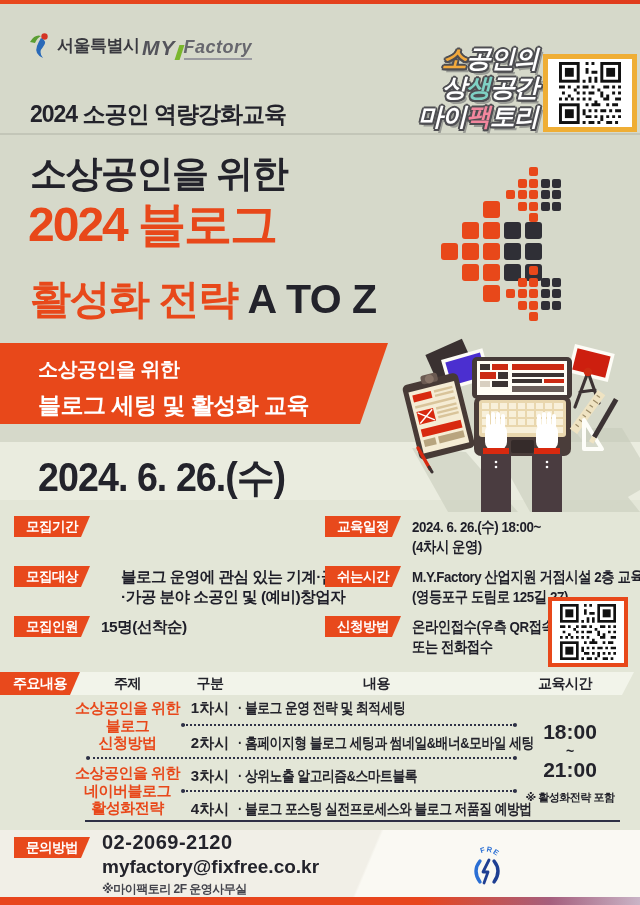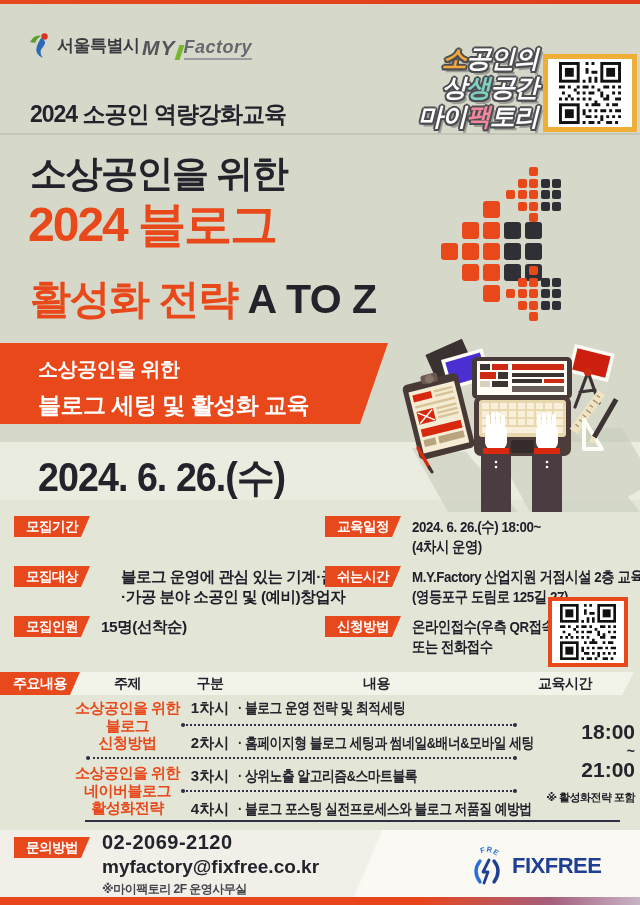--- a/index.html
+++ b/index.html
@@ -95,21 +95,21 @@
   .topic1{top:699px;} .topic2{top:764px;}
   .cell-no{left:185px;width:50px;text-align:center;font-size:15px;font-weight:800;color:#23232b;}
   .cell-content{left:238px;width:330px;font-size:15px;font-weight:800;color:#23232b;
                 letter-spacing:-0.5px;white-space:nowrap;transform:scaleX(.85);transform-origin:0 0;}
   .r1{top:699px;} .r2{top:734px;} .r3{top:767px;} .r4{top:800px;}
   .dotline{border-top:2px dotted #2e3146;height:0;}
   .dotline::before,.dotline::after{content:"";position:absolute;top:-3px;width:4px;height:4px;border-radius:50%;background:#2e3146;}
   .dotline::before{left:-2px;} .dotline::after{right:-2px;}
   .dl1{left:183px;top:724px;width:332px;} .dl2{left:88px;top:757px;width:427px;} .dl3{left:183px;top:790px;width:332px;}
   .tbl-bottom{left:85px;top:820px;width:535px;height:2px;background:#2e3146;}
-  .time-col{left:505px;top:720px;width:130px;text-align:right;color:#23232b;}
+  .time-col{left:505px;top:720px;width:130px;text-align:center;color:#23232b;}
   .time-col .big{font-size:21px;font-weight:900;letter-spacing:0;}
   .time-col .tilde{font-size:14px;font-weight:800;line-height:14px;}
   .time-col .note{font-size:11px;font-weight:700;margin-top:8px;letter-spacing:-0.5px;}
 
   
   .f-badge{left:14px;top:837px;width:76px;}
   .f-phone{left:102px;top:831px;font-size:20px;font-weight:800;color:#23232b;letter-spacing:0.5px;}
   .f-email{left:102px;top:856px;font-size:19px;font-weight:800;color:#23232b;}
   .f-note{left:102px;top:881px;font-size:12px;font-weight:700;color:#44444c;letter-spacing:-0.5px;}
   .fixfree{left:468px;top:845px;display:flex;align-items:center;gap:6px;}
@@ -500,17 +500,16 @@
       <defs>
           <path id="arc" d="M8 12 Q19 2 30 12"></path>
         </defs>
       <text font-size="7.5" font-weight="bold" fill="#2a6fd4" font-family="Liberation Sans,sans-serif" letter-spacing="1">
         <textPath href="#arc" startOffset="6">FREE</textPath>
       </text>
       <path d="M12 16 Q4 26 12 37" stroke="#2a6fd4" stroke-width="3.4" fill="none" stroke-linecap="round"></path>
       <path d="M26 16 Q34 26 26 37" stroke="#1e3f92" stroke-width="3.4" fill="none" stroke-linecap="round"></path>
       <path d="M21 15 L15 27 L20 27 L16 38" stroke="#1e3f92" stroke-width="2.8" fill="none" stroke-linejoin="round" stroke-linecap="round"></path>
     </svg>
-    <span class="fixfree-text">FIXFREE</span>
   </div>
 
   <div class="abs bottom-strip"></div>
 </div>
 
 </body></html>

